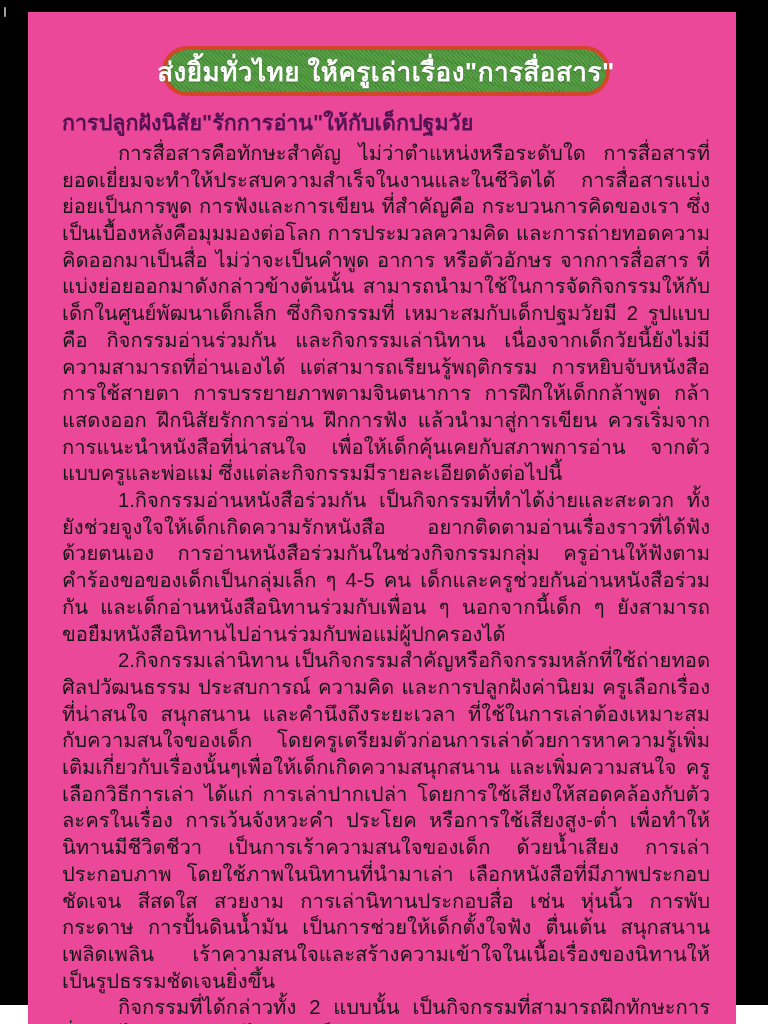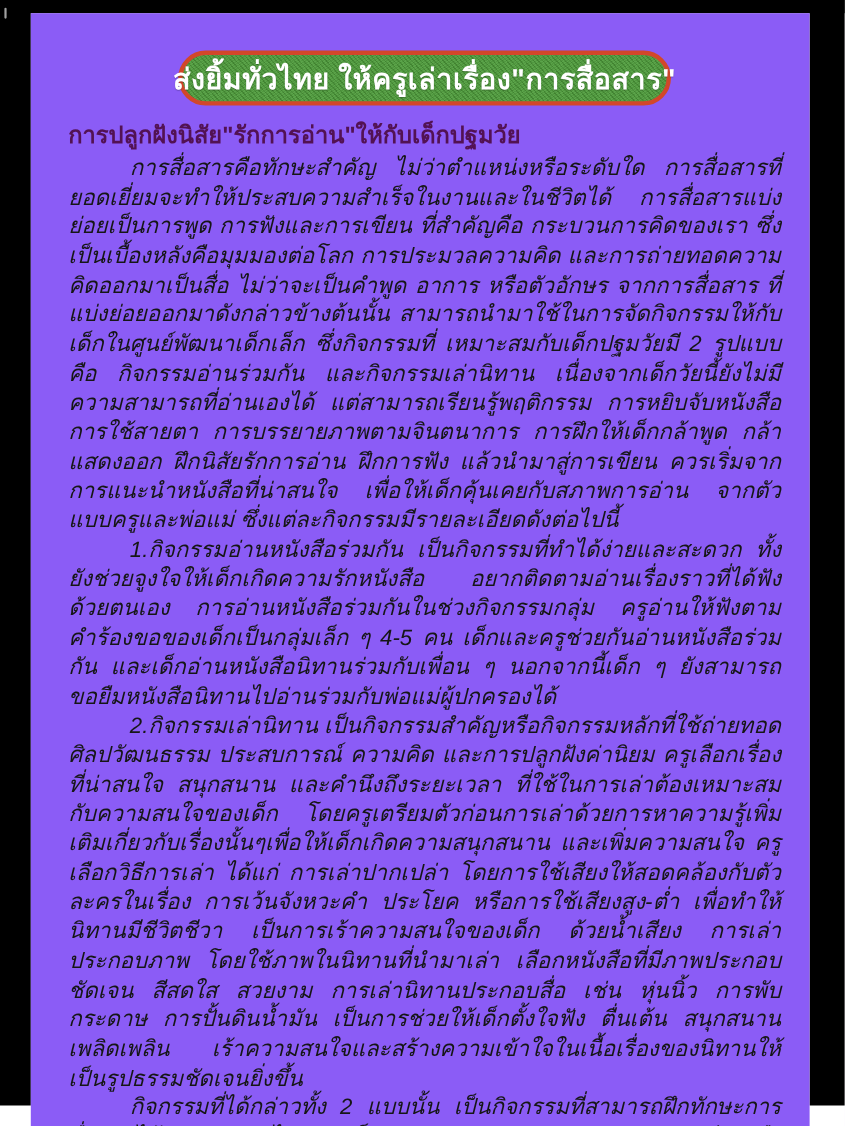--- a/index.html
+++ b/index.html
@@ -24,21 +24,21 @@
   .bar-right  { left: 736px; top: 0; width: 32px; height: 1005px; }
   .scan-artifact {
     position: absolute; left: 4px; top: 7px; width: 2px; height: 10px;
     background: #bdbdbd; border-radius: 1px; opacity: .85;
   }
   
   .page {
     position: absolute;
     left: 28px; top: 12px;
     width: 708px; height: 1012px;
-    background: #8b5cf6;
+    background: #ec4899;
     box-sizing: border-box;
     padding: 0 26px 0 34px;
   }
   
   .banner-wrap {
     margin: 34px auto 14px auto;
     width: 448px;
   }
   .banner {
     box-sizing: border-box;
@@ -71,21 +71,20 @@
     margin: 0 0 3px 0;
   }
   .doc-body p {
     margin: 0;
     font-size: 20.2px;
     line-height: 26.7px;
     color: #161616;
     text-align: justify;
     text-indent: 56px;
     word-break: break-word;
-    font-style: italic;
   }
 </style>
 </head>
 <body>
 
 <div class="stage">
 
   <div class="bar bar-top"></div>
   <div class="bar bar-left"></div>
   <div class="bar bar-right"></div>

